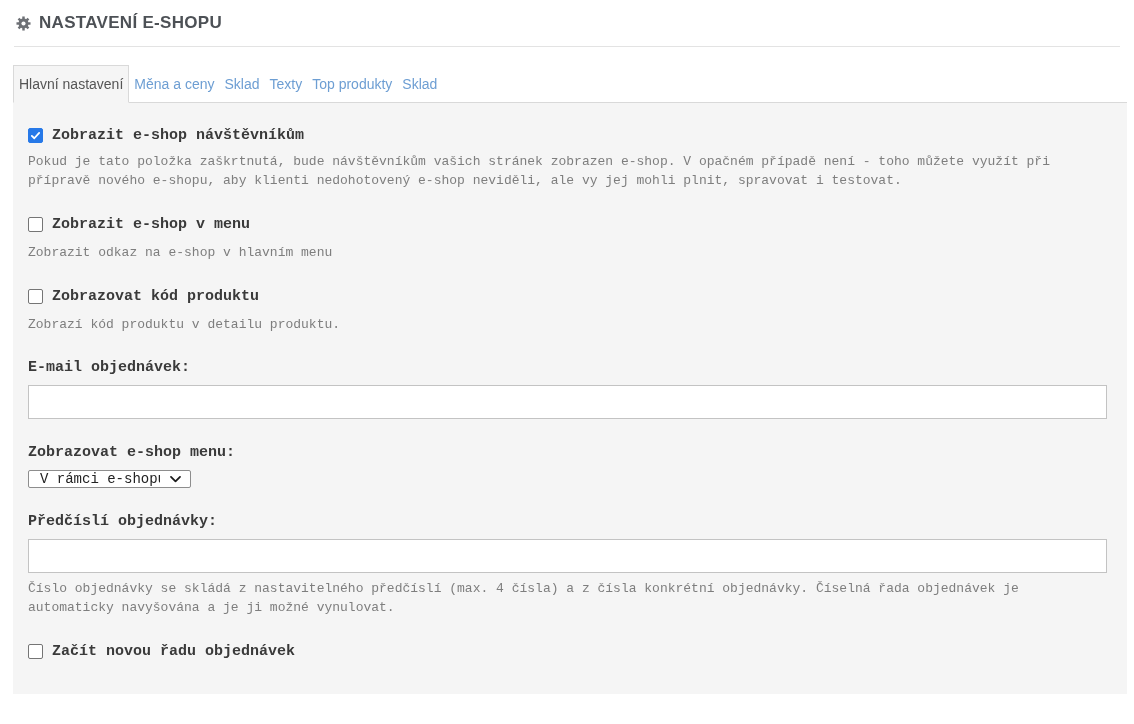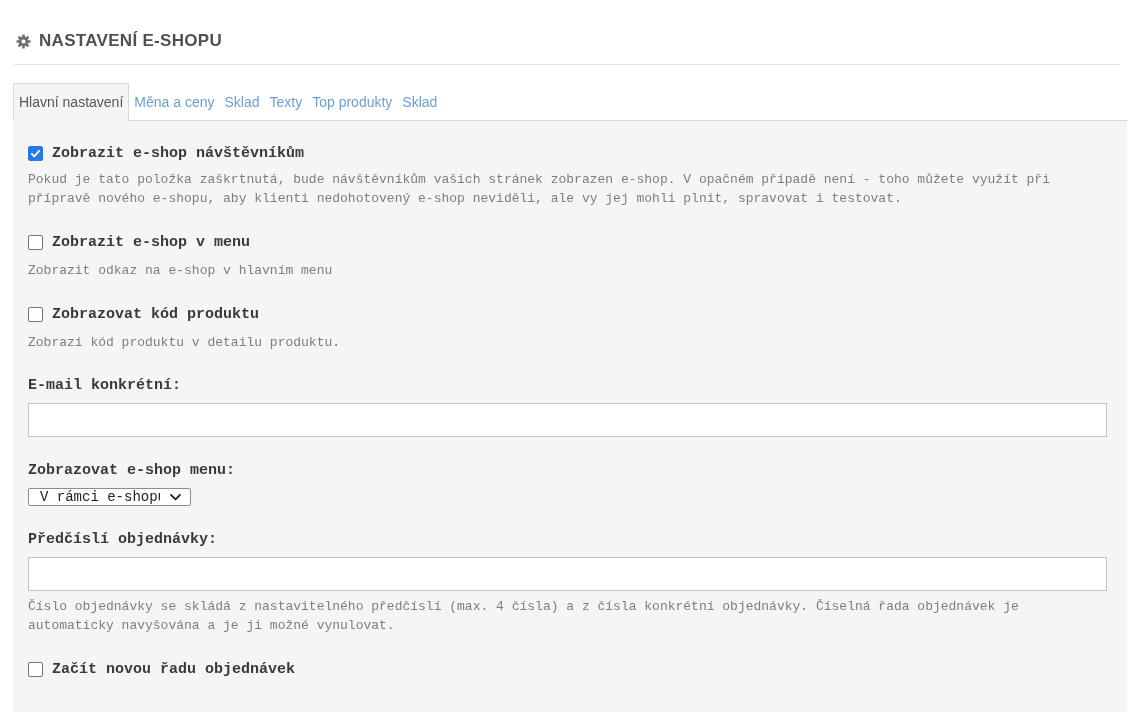--- a/index.html
+++ b/index.html
@@ -7,21 +7,21 @@
     margin: 0; padding: 0;
     background: #ffffff;
     width: 1134px; height: 724px;
     overflow: hidden;
     font-family: "Liberation Sans", "DejaVu Sans", sans-serif;
   }
 
   
   .page-header {
     margin: 0 14px;
-    padding: 31px 2px 13px 2px;
+    padding: 13px 2px 13px 2px;
     border-bottom: 1px solid #e3e3e3;
     display: flex; align-items: center; gap: 8px;
   }
   .page-header h1 {
     margin: 0;
     font-size: 17px;
     font-weight: 700;
     color: #4d5156;
     letter-spacing: .3px;
   }
@@ -194,21 +194,21 @@
     <label class="check-row">
       <span class="checkbox">
         
       </span>
       <span class="check-label">Zobrazovat kód produktu</span>
     </label>
     <p class="hint">Zobrazí kód produktu v detailu produktu.</p>
   </div>
 
   <div class="form-group">
-    <label class="field-label">E-mail konkrétní:</label>
+    <label class="field-label">E-mail objednávek:</label>
     <input type="text" class="text-input" value="" style="">
   </div>
 
   <div class="form-group">
     <label class="field-label">Zobrazovat e-shop menu:</label>
     <span class="select-wrap">
       <select class="select">
         <option>V rámci e-shopu</option>
       </select>
       <span class="select-arrow">

